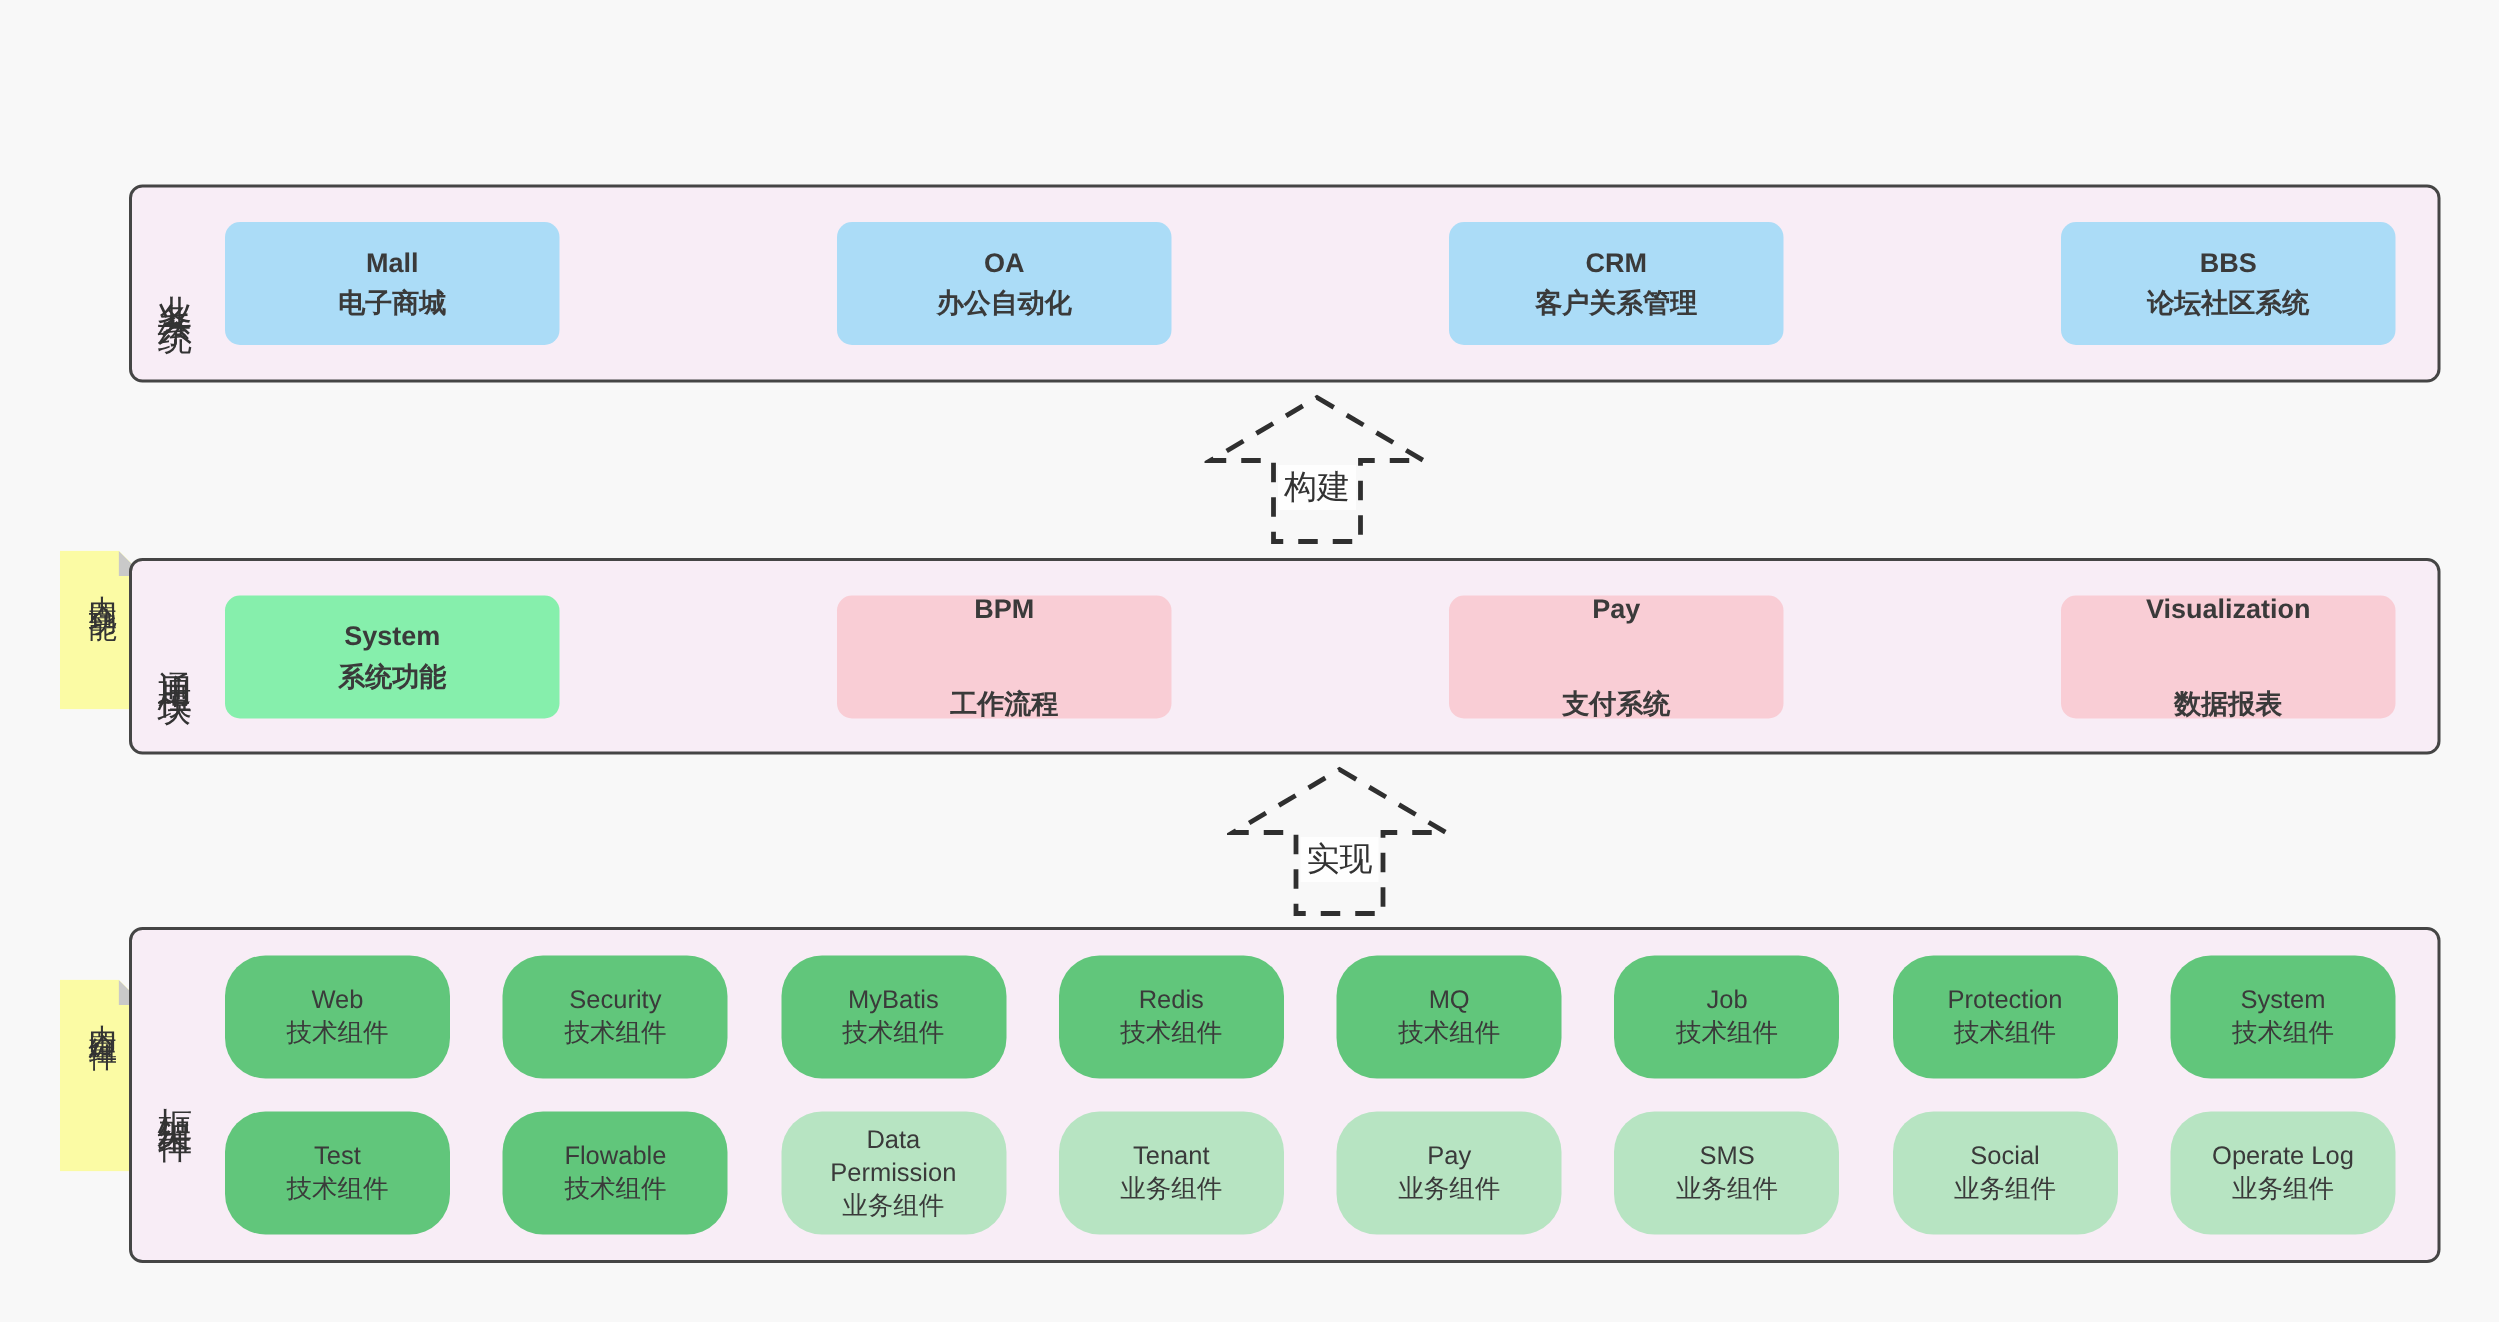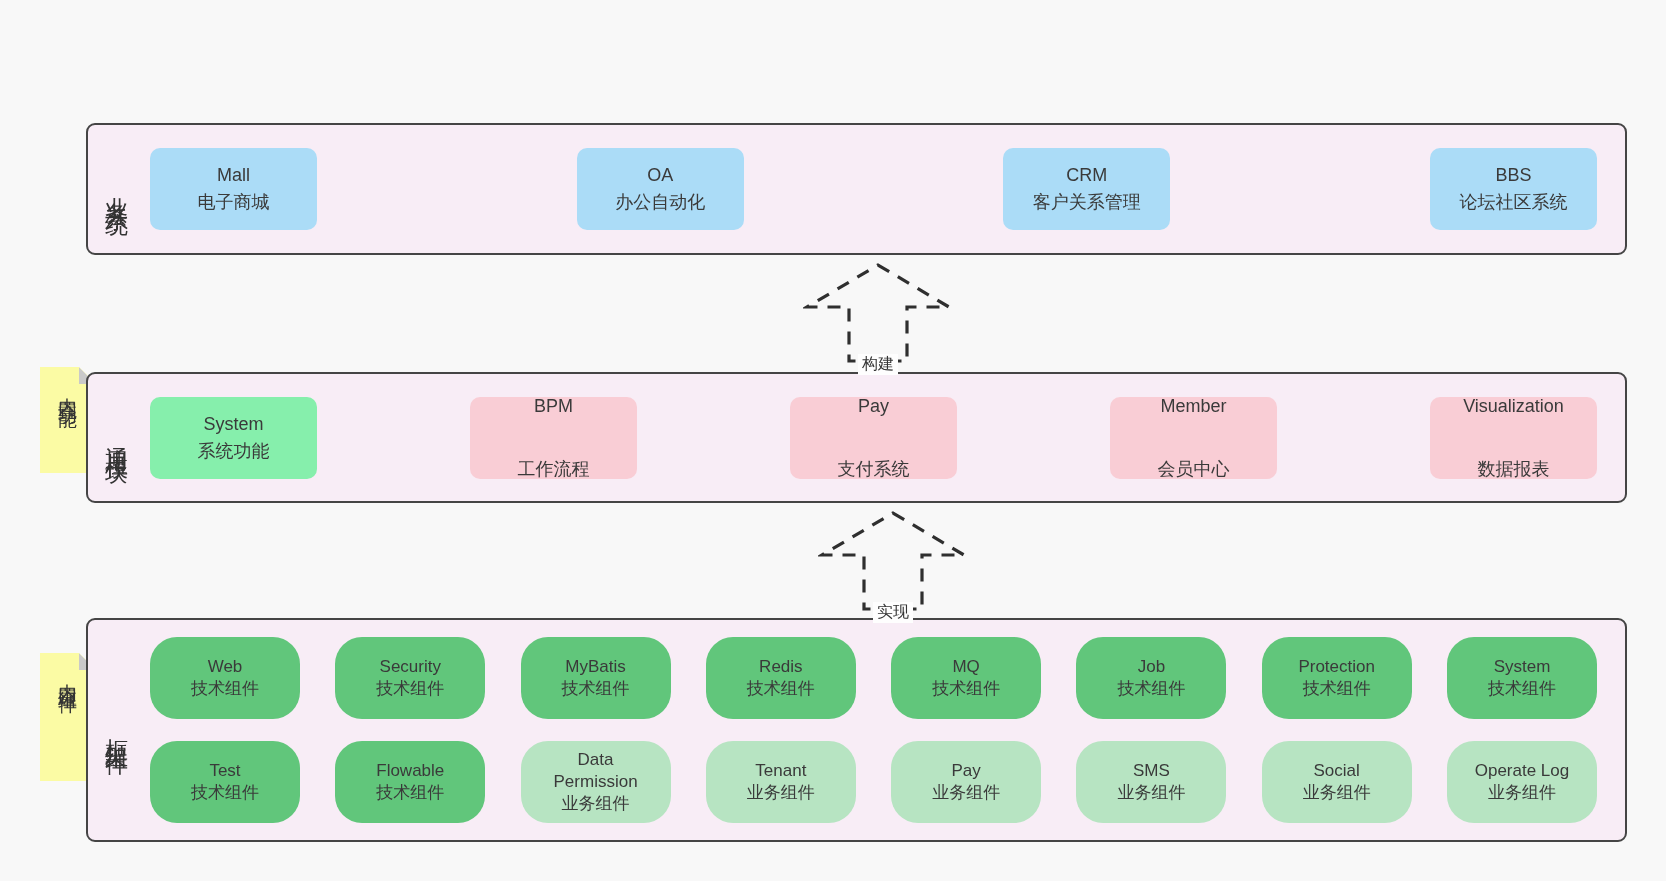--- a/index.html
+++ b/index.html
@@ -13,21 +13,21 @@
   #sec2{top:372px;height:131px;}
   #sec3{top:618px;height:224px;}
 
   .vlabel{writing-mode:vertical-rl;text-orientation:upright;font-size:23px;
           letter-spacing:5px;color:#333;line-height:1;margin-left:17px;flex:0 0 auto;}
 
   .boxes6{flex:1;display:flex;justify-content:space-between;padding:0 28px 0 22px;}
   .box{box-sizing:border-box;border-radius:10px;display:flex;flex-direction:column;
        justify-content:center;align-items:center;text-align:center;
        font-size:18px;line-height:1.5;color:#3a3a3a;}
-  .boxes6 .box{width:167px;height:82px;}
+  .boxes6 .box{width:223px;height:82px;font-weight:bold;}
 
   .grid16{flex:1;display:grid;grid-template-columns:repeat(8,150px);
           justify-content:space-between;row-gap:22px;padding:0 28px 0 22px;}
   .grid16 .box{width:150px;height:82px;font-size:17px;line-height:1.3;padding:0 13px;border-radius:27px;}
 
   .blue{background:#abdcf7;}
   .red{background:#86efac;}
   .pink{background:#f9cdd5;gap:36px;}
   .green{background:#61c67b;}
   .lightgreen{background:#b7e4c2;}
@@ -40,21 +40,21 @@
   .fold{position:absolute;top:0;right:0;width:17px;height:17px;background:#c9c9c9;
         clip-path:polygon(0 0, 100% 100%, 0 100%);}
   .vtext{writing-mode:vertical-rl;text-orientation:upright;font-size:19px;
          letter-spacing:4px;color:#333;line-height:1;margin-top:15px;}
 
   .arrow{position:absolute;width:150px;height:103px;z-index:2;}
   #arrow1{left:803px;top:262px;}
   #arrow2{left:818px;top:510px;}
   .arrow svg{display:block;width:100%;height:100%;}
   .alabel{position:absolute;left:50%;top:48px;transform:translateX(-50%);
-          background:#fefefe;padding:0 4px;font-size:16px;color:#333;white-space:nowrap;margin-top:44px;}
+          background:#fefefe;padding:0 4px;font-size:22px;color:#333;white-space:nowrap;}
 </style>
 </head>
 <body>
 
 <div class="canvas">
 
   <div class="sticky" id="sticky1">
     <span class="fold"></span>
     <span class="vtext">内置功能</span>
   </div>
@@ -99,24 +99,20 @@
         <div>System</div>
         <div>系统功能</div>
       </div>
       <div class="box pink">
         <div>BPM</div>
         <div>工作流程</div>
       </div>
       <div class="box pink">
         <div>Pay</div>
         <div>支付系统</div>
-      </div>
-      <div class="box pink">
-        <div>Member</div>
-        <div>会员中心</div>
       </div>
       <div class="box pink">
         <div>Visualization</div>
         <div>数据报表</div>
       </div>
     </div>
   </section>
 
   <div class="arrow" id="arrow2">
     <svg viewBox="0 0 150 103">

